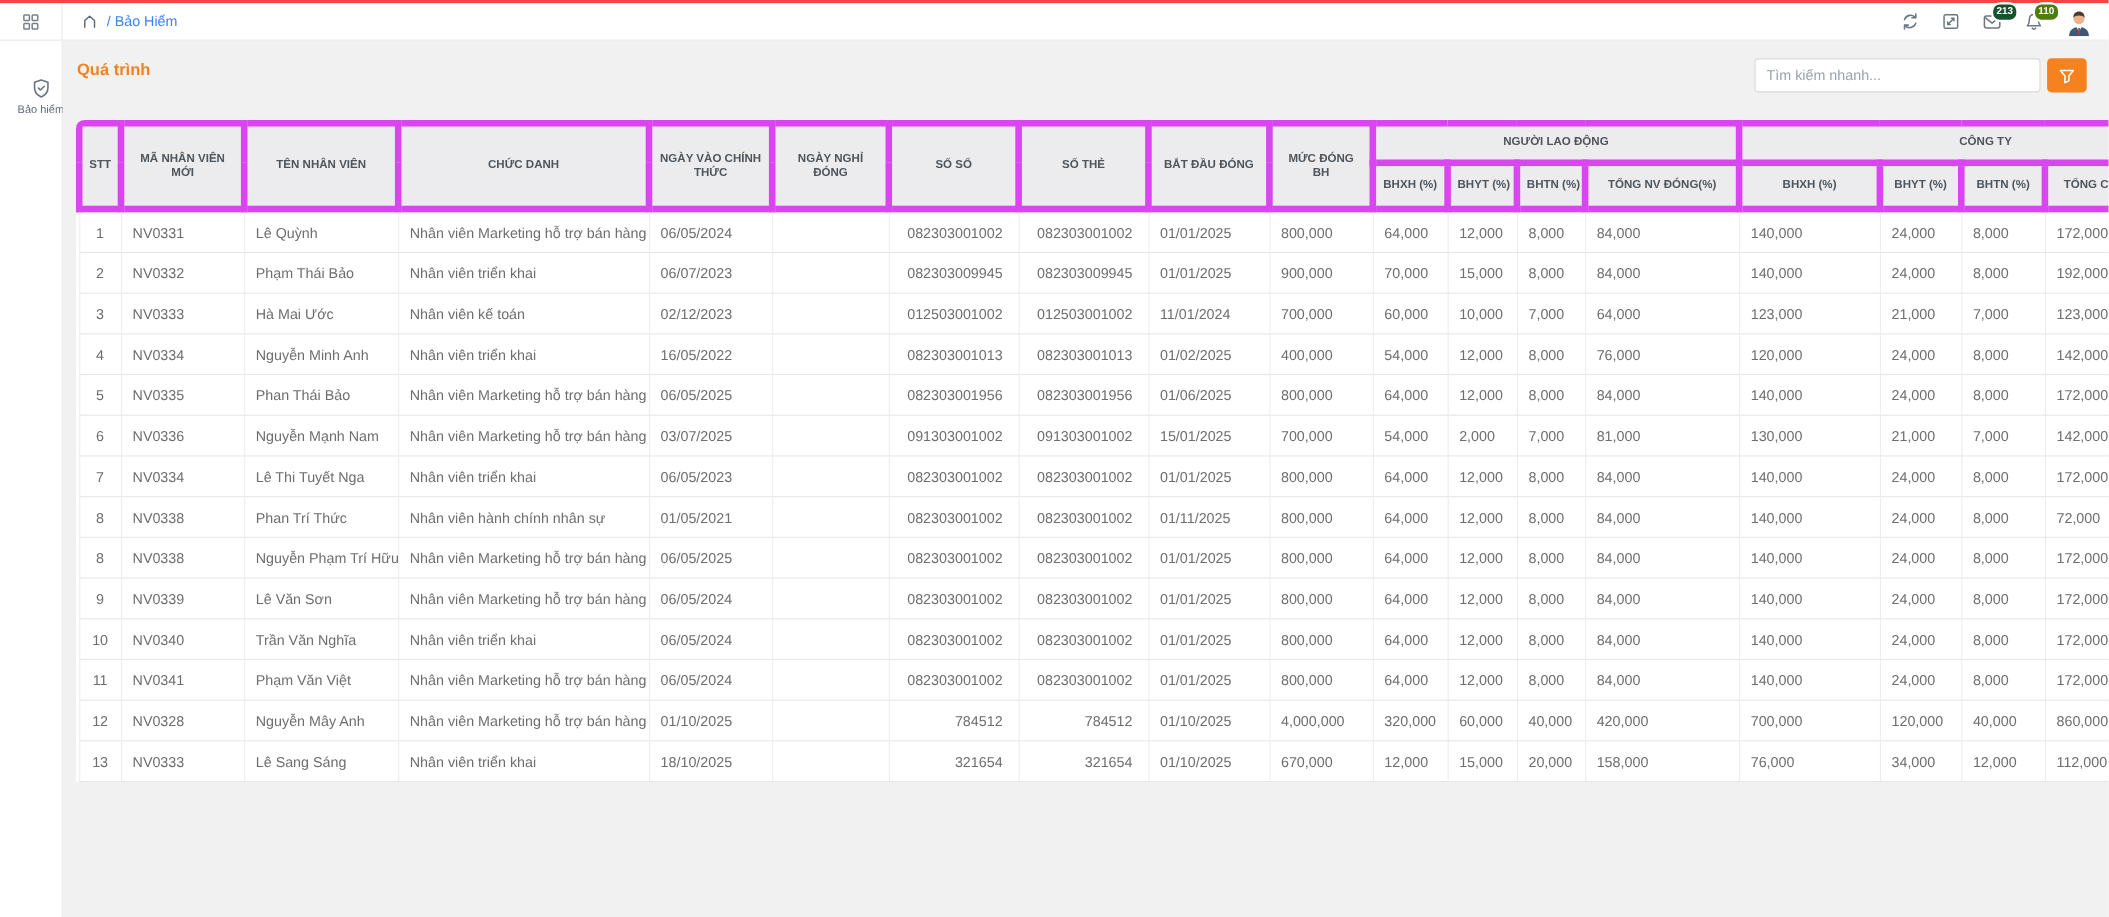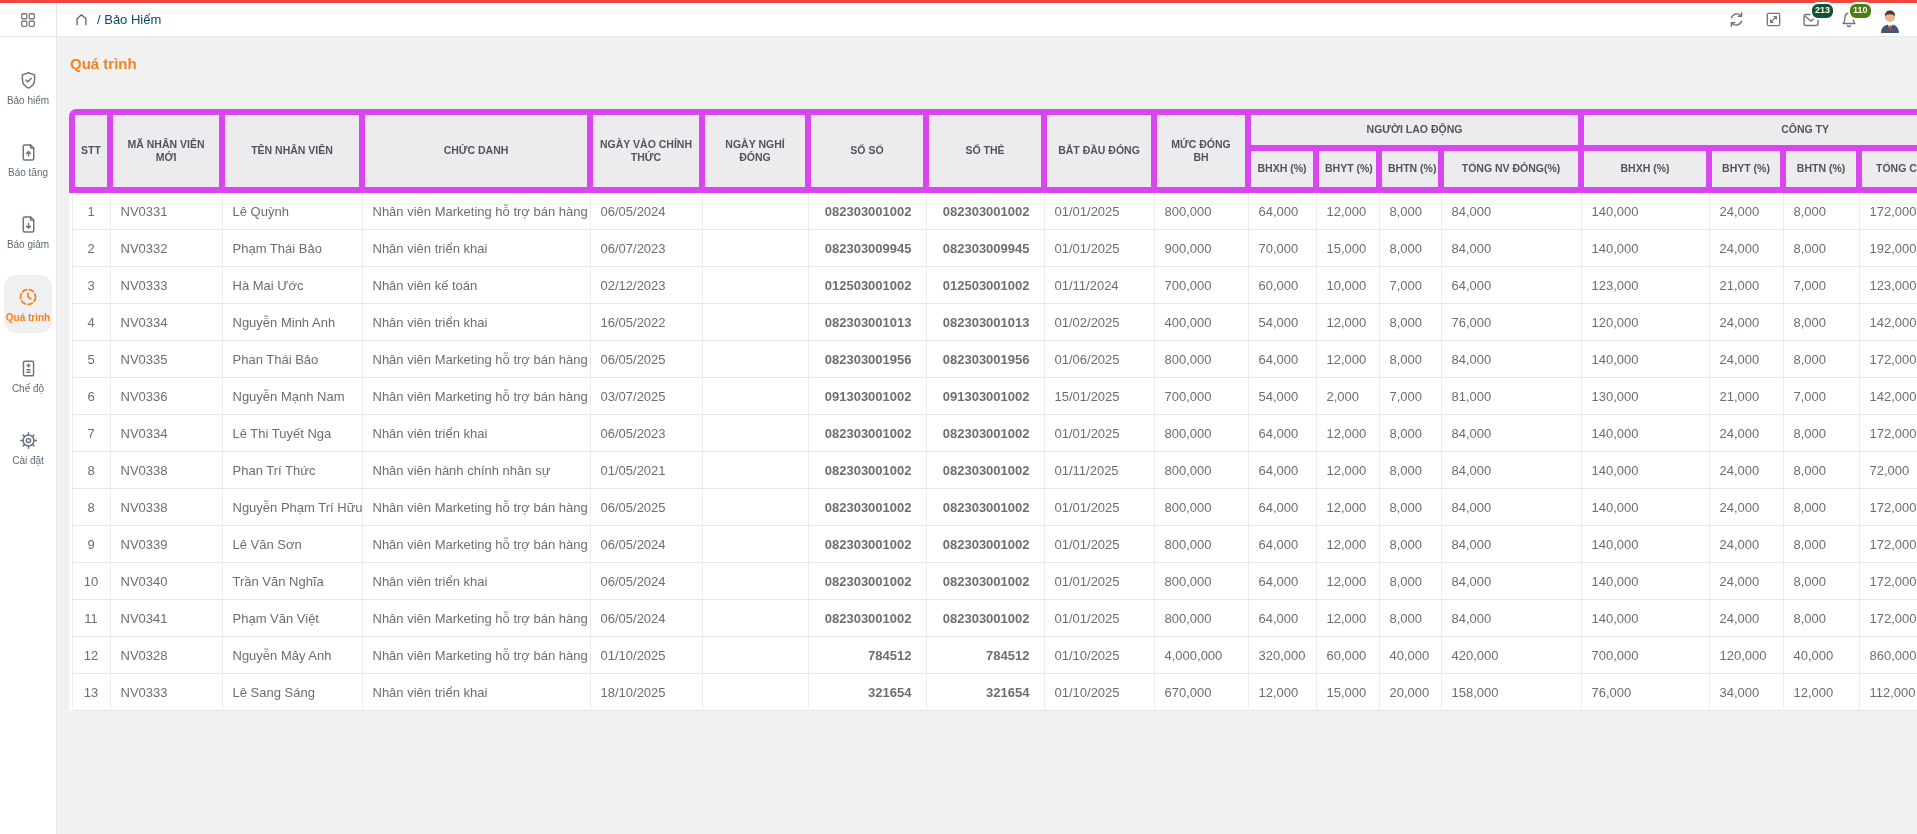--- a/index.html
+++ b/index.html
@@ -8,31 +8,31 @@
     font-family:"Liberation Sans","DejaVu Sans",sans-serif;
     background:#f1f1f2;color:#444;
     -webkit-font-smoothing:antialiased;
   }
   .topline{height:3px;background:#f2453d;width:100%;}
   .app{display:flex;height:831px;}
 
   
   .sidebar{width:56px;background:#fff;border-right:1px solid #e7e7e9;flex:0 0 56px;display:flex;flex-direction:column;}
   .sb-top{height:33px;border-bottom:1px solid #e7e7e9;display:flex;align-items:center;justify-content:center;}
-  .sb-menu{padding-top:22px;display:flex;flex-direction:column;}
+  .sb-menu{padding-top:22px;display:flex;flex-direction:row;margin-left:16px;}
   .sb-item{width:48px;margin:0 auto 14px;height:58px;display:flex;flex-direction:column;align-items:center;justify-content:center;gap:5px;cursor:pointer;border-radius:12px;}
   .sb-item.active{background:#f0f0f2;}
   .sb-item .lbl{font-size:10px;color:#5f6b76;white-space:nowrap;line-height:1;}
   .sb-item.active .lbl{color:#f5821f;font-weight:700;}
   .icon-svg{display:block;}
 
   
   .main{flex:1;display:flex;flex-direction:column;min-width:0;}
   .topbar{height:33px;background:#fff;border-bottom:1px solid #e7e7e9;display:flex;align-items:center;justify-content:space-between;padding:0 14px 0 16px;}
-  .crumb{display:flex;align-items:center;gap:7px;font-size:13px;color:#0c4a6e;cursor:pointer;}
+  .crumb{display:flex;align-items:center;gap:7px;font-size:13px;color:#3b82f6;cursor:pointer;}
   .tb-actions{display:flex;align-items:center;gap:18px;}
   .tb-ico{position:relative;display:flex;align-items:center;justify-content:center;cursor:pointer;}
   .badge{position:absolute;top:-8px;left:9px;min-width:14px;height:14px;border-radius:8px;color:#fff;
          font-size:9px;font-weight:700;display:flex;align-items:center;justify-content:center;
          padding:0 3px;border:2px solid #fff;line-height:1;}
   .badge.orange{background:#14532d;}
   .badge.red{background:#4d7c0f;}
 
   
   .content{position:relative;flex:1;background:#f1f1f2;min-width:0;}
@@ -55,21 +55,21 @@
   .grid thead tr.s-row th{height:32px;white-space:nowrap;}
   .grid thead th.span2{height:auto;}
   .grid td{
     height:36px;font-size:13px;color:#6e6e70;padding:0 10px;
     border-right:1px solid #ededee;border-bottom:1px solid #e7e7e9;
     white-space:nowrap;overflow:hidden;background:#fff;
   }
   .grid td:first-child{border-left:1px solid #ededee;}
   .grid tr{cursor:pointer;}
   .a-c{text-align:center;}
-  .a-r{text-align:right;padding-right:14px !important;font-weight:bold;}
+  .a-r{text-align:right;padding-right:14px !important;}
   .a-l{text-align:left;}
 </style>
 </head>
 <body>
 
 <div class="topline"></div>
 
 <div class="app">
 
   <aside class="sidebar">
@@ -185,20 +185,28 @@
             <circle cx="13" cy="10" r="5" fill="#eab38b"></circle>
             <path d="M7.8 9.2 C7.8 5.4 10 3.4 13 3.4 C16 3.4 18.2 5.4 18.2 9.2 C16.8 8 15.6 7.2 13 7.2 C10.4 7.2 9.2 8 7.8 9.2 Z" fill="#4a3a2f"></path>
           </svg>
         </div>
       </div>
     </header>
 
     <div class="content">
       <div class="page-title">Quá trình</div>
 
+      <div class="search-row">
+        <input class="search-input" type="text" placeholder="Tìm kiếm nhanh..." style="">
+        <button class="filter-btn">
+          <svg width="18" height="18" viewBox="0 0 20 20" fill="none" stroke="#fff" stroke-width="1.6" stroke-linecap="round" stroke-linejoin="round">
+            <path d="M3.5 4.5 H16.5 L12 10.2 V15 L8 16.8 V10.2 Z"></path>
+          </svg>
+        </button>
+      </div>
 
       <div class="table-clip">
         <table class="grid">
           <colgroup id="tbl-colgroup">
               <col style="width: 38px;">
               <col style="width: 112px;">
               <col style="width: 140px;">
               <col style="width: 228px;">
               <col style="width: 112px;">
               <col style="width: 106px;">
@@ -284,21 +292,21 @@
               </tr>
               <tr>
                 <td class="a-c">3</td>
                 <td class="a-l">NV0333</td>
                 <td class="a-l">Hà Mai Ước</td>
                 <td class="a-l">Nhân viên kế toán</td>
                 <td class="a-l">02/12/2023</td>
                 <td class="a-l"></td>
                 <td class="a-r">012503001002</td>
                 <td class="a-r">012503001002</td>
-                <td class="a-l">01/11/2024</td>
+                <td class="a-l">11/01/2024</td>
                 <td class="a-l">700,000</td>
                 <td class="a-l">60,000</td>
                 <td class="a-l">10,000</td>
                 <td class="a-l">7,000</td>
                 <td class="a-l">64,000</td>
                 <td class="a-l">123,000</td>
                 <td class="a-l">21,000</td>
                 <td class="a-l">7,000</td>
                 <td class="a-l">123,000</td>
               </tr>

